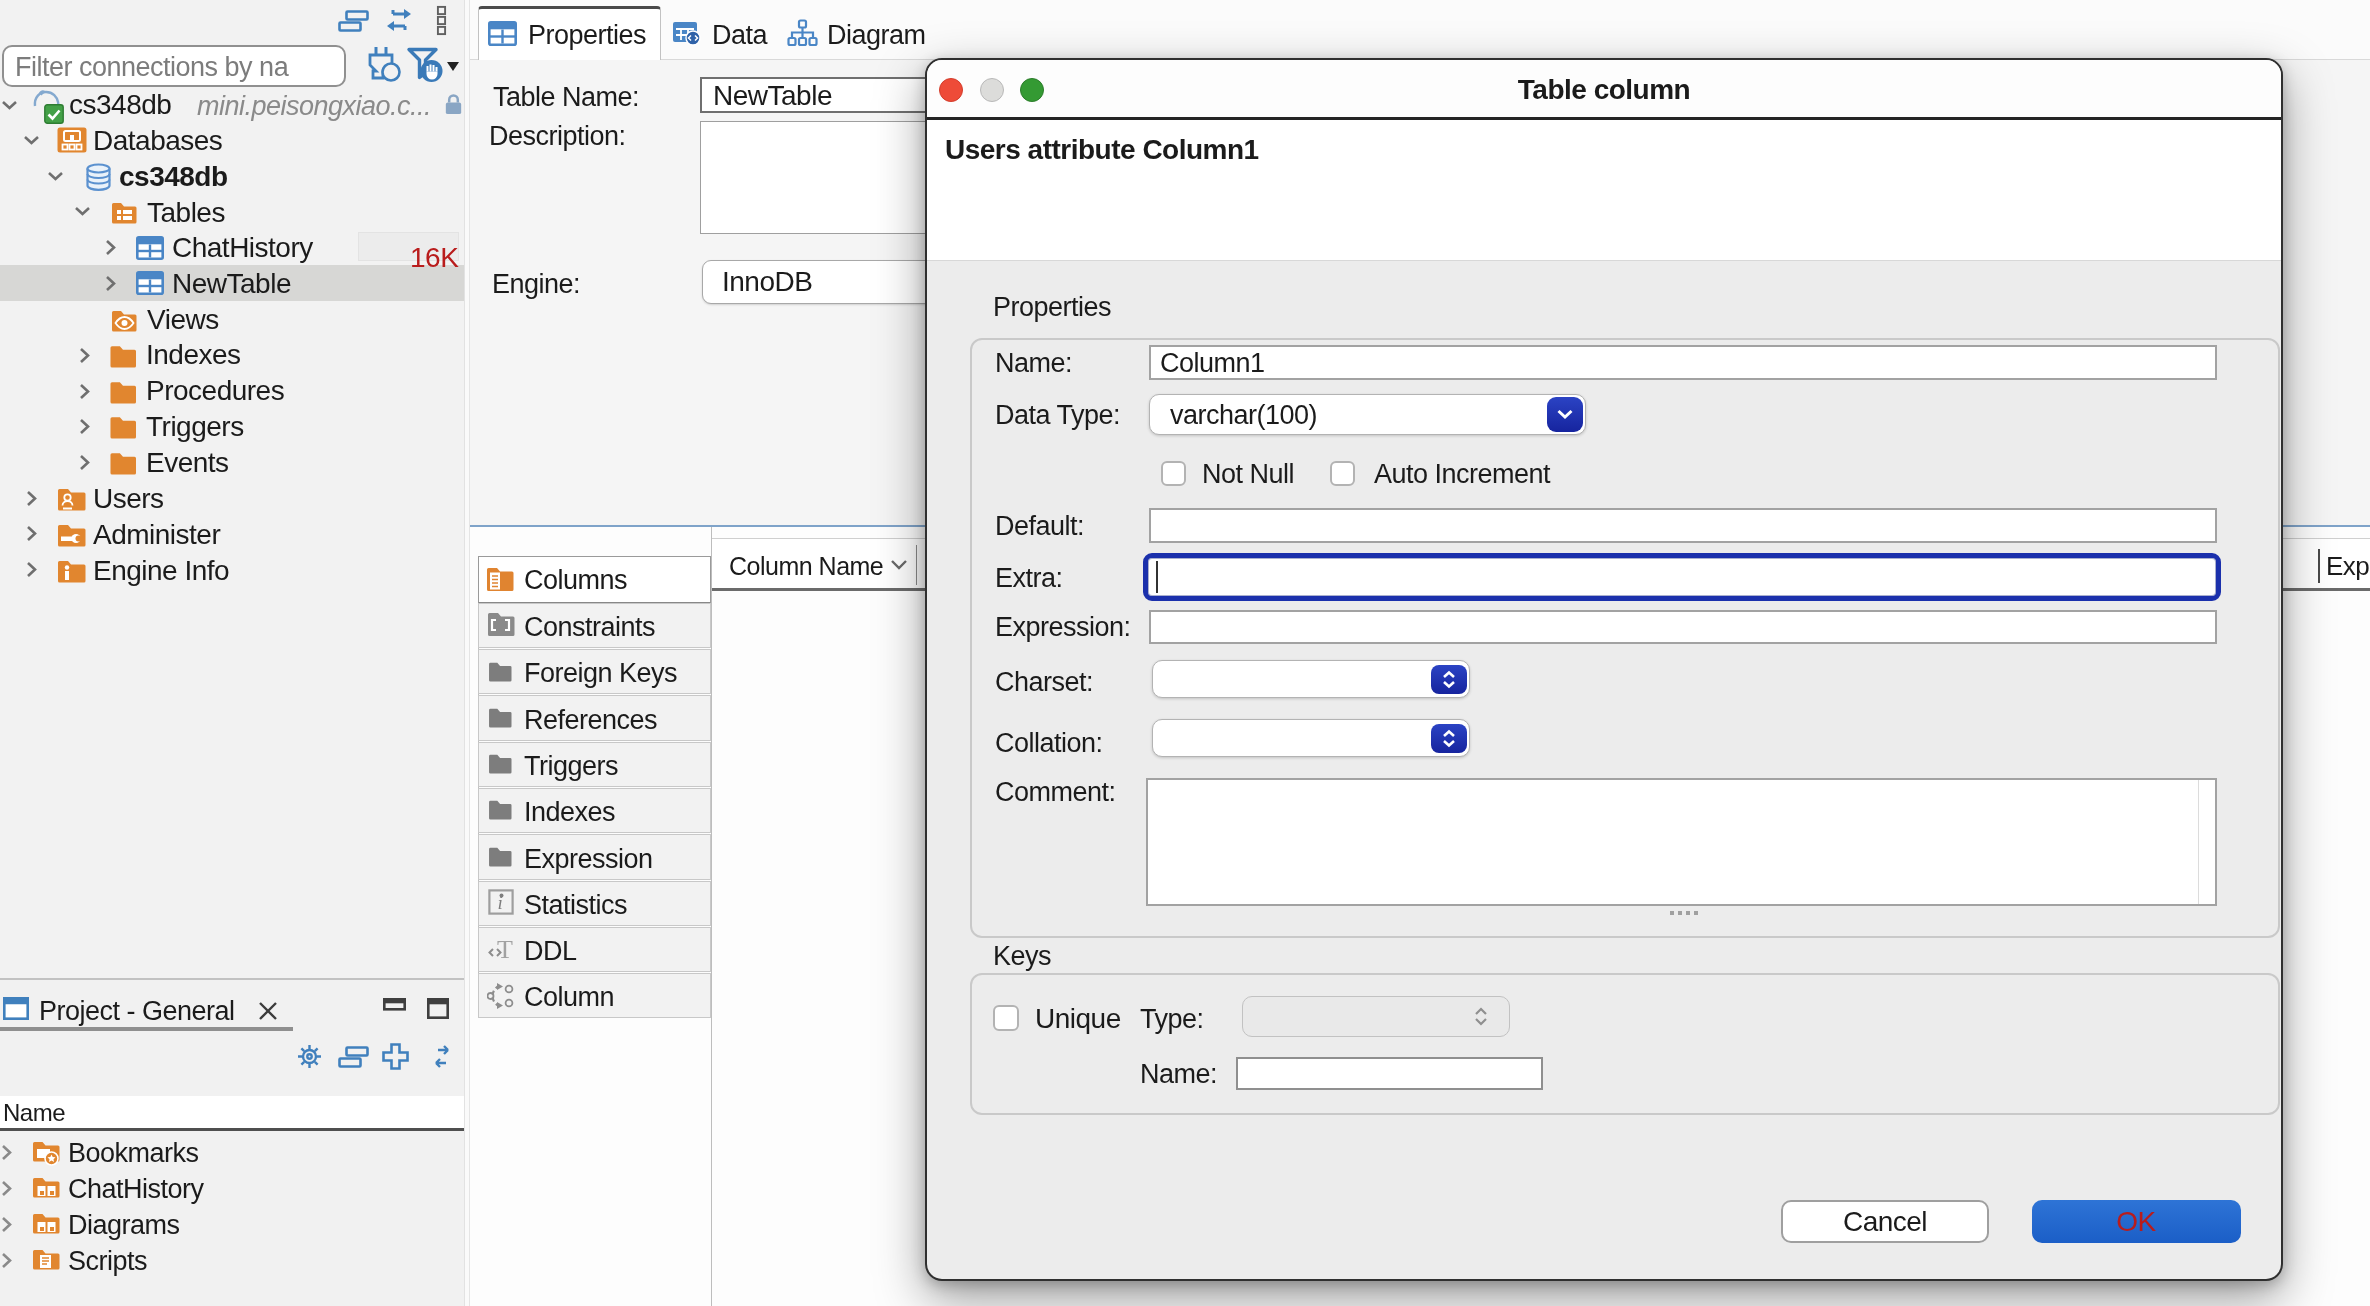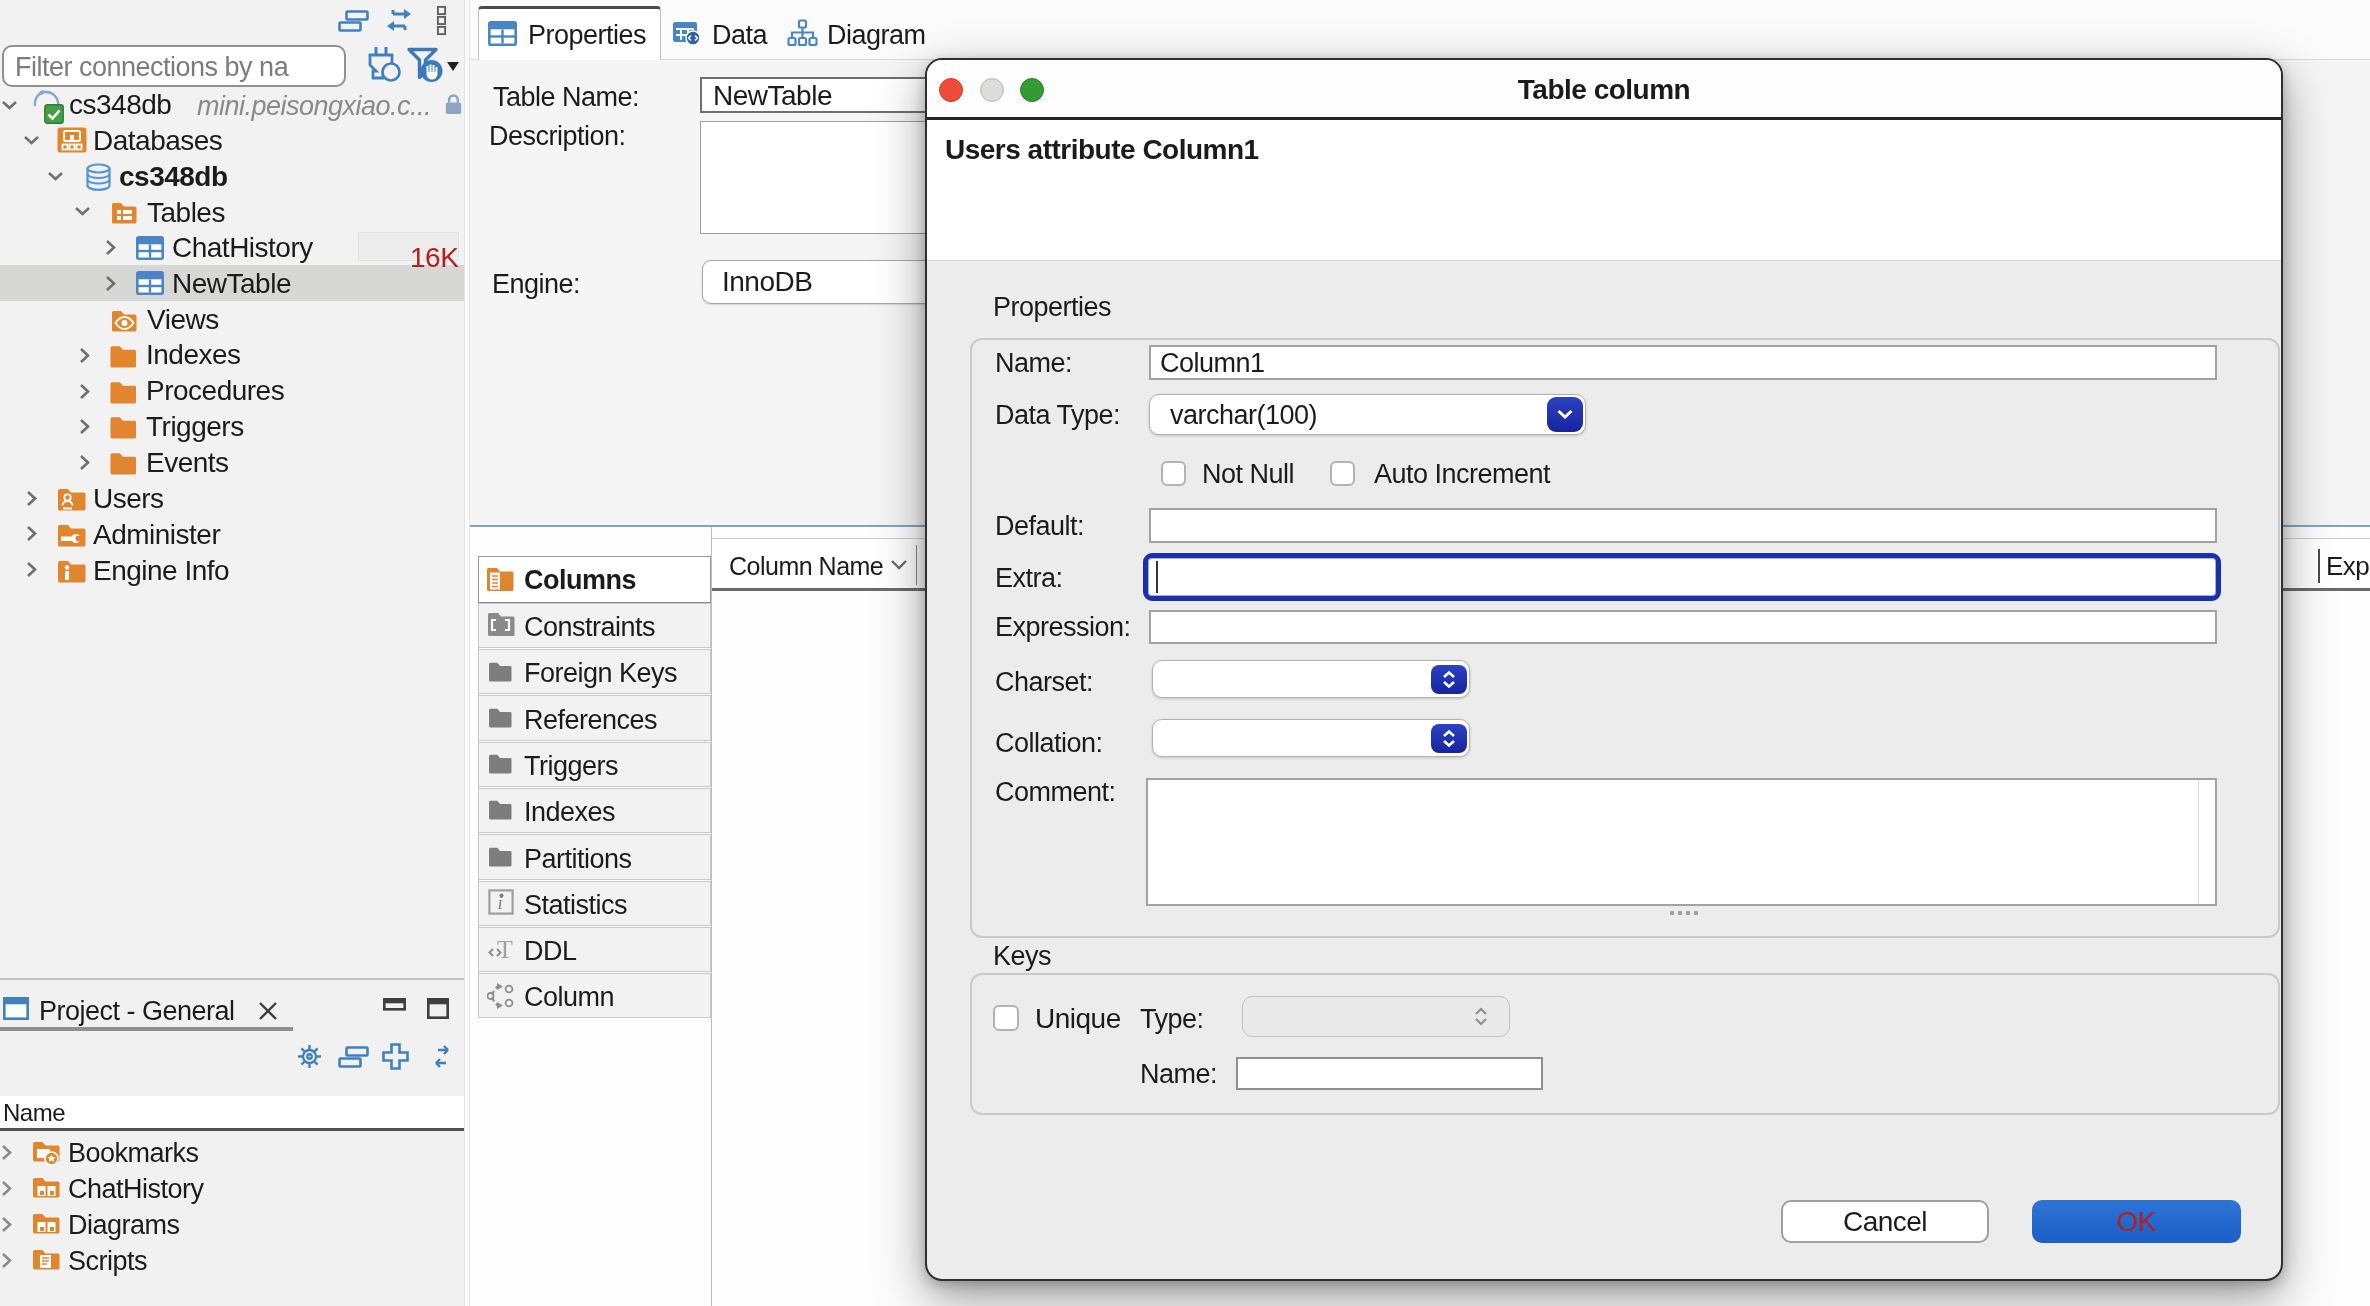--- a/index.html
+++ b/index.html
@@ -348,21 +348,21 @@
 
 <div class="abs" style="left:711px;top:527px;width:1px;height:779px;background:#bdbdbd"></div>
 <div class="abs" style="left:478px;top:557px;width:1px;height:461px;background:#c0c0c0"></div>
 
 <div class="abs" style="left:478px;top:556px;width:233px;height:48px;background:#ffffff;border:1px solid #9a9a9a;border-bottom:2px solid #888888;box-sizing:border-box"></div>
 <svg class="abs" style="left:486px;top:566px" width="28" height="26" viewBox="0 0 28 26">
   <path d="M1 3.5 a1.5 1.5 0 0 1 1.5 -1.5 h8.5 l3 3.5 h12 a1.5 1.5 0 0 1 1.5 1.5 v16.5 a1.5 1.5 0 0 1 -1.5 1.5 h-23.5 a1.5 1.5 0 0 1 -1.5 -1.5 z" fill="#e08430"></path>
   <rect x="4" y="6.5" width="10" height="17" fill="#ffffff"></rect>
   <path d="M6 10 h6 M6 13.5 h6 M6 17 h6 M6 20.5 h6" stroke="#e08430" stroke-width="1.7"></path>
 </svg>
-<div class="txt cy" style="left:524px;top:580px;font-size:27px;font-weight:700">Columns</div>
+<div class="txt cy" style="left:524px;top:580px;font-size:27px;font-weight:400">Columns</div>
 
 <div class="abs" style="left:478px;top:603px;width:233px;height:45px;background:#f2f2f2;border:1px solid #c8c8c8;box-sizing:border-box"></div>
 <svg class="abs" style="left:487px;top:611px" width="28" height="26" viewBox="0 0 28 26">
   <path d="M1 3.5 a1.5 1.5 0 0 1 1.5 -1.5 h8.5 l3 3.5 h12 a1.5 1.5 0 0 1 1.5 1.5 v16.5 a1.5 1.5 0 0 1 -1.5 1.5 h-23.5 a1.5 1.5 0 0 1 -1.5 -1.5 z" fill="#8a8a8a"></path>
   <path d="M9 9 h-4 v10 h4 M18 9 h4 v10 h-4" fill="none" stroke="#ffffff" stroke-width="2.2"></path>
 </svg>
 <div class="txt cy" style="left:524px;top:627px;font-size:27px">Constraints</div>
 
 <div class="abs" style="left:478px;top:649px;width:233px;height:45px;background:#f2f2f2;border:1px solid #c8c8c8;box-sizing:border-box"></div>
 <svg class="abs" style="left:488px;top:660px" width="25" height="22" viewBox="0 0 27 24">
@@ -385,21 +385,21 @@
 <div class="abs" style="left:478px;top:788px;width:233px;height:45px;background:#f2f2f2;border:1px solid #c8c8c8;box-sizing:border-box"></div>
 <svg class="abs" style="left:488px;top:798px" width="25" height="22" viewBox="0 0 27 24">
       <path d="M1 4.5 a1.5 1.5 0 0 1 1.5 -1.5 h7.5 l3 3.5 h11 a1.5 1.5 0 0 1 1.5 1.5 v14 a1.5 1.5 0 0 1 -1.5 1.5 h-21.5 a1.5 1.5 0 0 1 -1.5 -1.5 z" fill="#7d7d7d"></path>
     </svg>
 <div class="txt cy" style="left:524px;top:812px;font-size:27px">Indexes</div>
 
 <div class="abs" style="left:478px;top:834px;width:233px;height:46px;background:#f2f2f2;border:1px solid #c8c8c8;box-sizing:border-box"></div>
 <svg class="abs" style="left:488px;top:845px" width="25" height="22" viewBox="0 0 27 24">
       <path d="M1 4.5 a1.5 1.5 0 0 1 1.5 -1.5 h7.5 l3 3.5 h11 a1.5 1.5 0 0 1 1.5 1.5 v14 a1.5 1.5 0 0 1 -1.5 1.5 h-21.5 a1.5 1.5 0 0 1 -1.5 -1.5 z" fill="#7d7d7d"></path>
     </svg>
-<div class="txt cy" style="left:524px;top:859px;font-size:27px">Partitions</div>
+<div class="txt cy" style="left:524px;top:859px;font-size:27px">Expression</div>
 
 <div class="abs" style="left:478px;top:881px;width:233px;height:45px;background:#f2f2f2;border:1px solid #c8c8c8;box-sizing:border-box"></div>
 <svg class="abs" style="left:488px;top:889px" width="26" height="26" viewBox="0 0 26 26">
   <rect x="1.4" y="1.4" width="23.2" height="23.2" fill="none" stroke="#9e9e9e" stroke-width="2.2"></rect>
   <text x="9.5" y="20" font-family="Liberation Serif,serif" font-size="19" font-style="italic" fill="#7e7e7e">i</text>
   <circle cx="13.5" cy="6.5" r="2" fill="#7e7e7e"></circle>
 </svg>
 <div class="txt cy" style="left:524px;top:905px;font-size:27px">Statistics</div>
 
 <div class="abs" style="left:478px;top:927px;width:233px;height:45px;background:#f2f2f2;border:1px solid #c8c8c8;box-sizing:border-box"></div>

